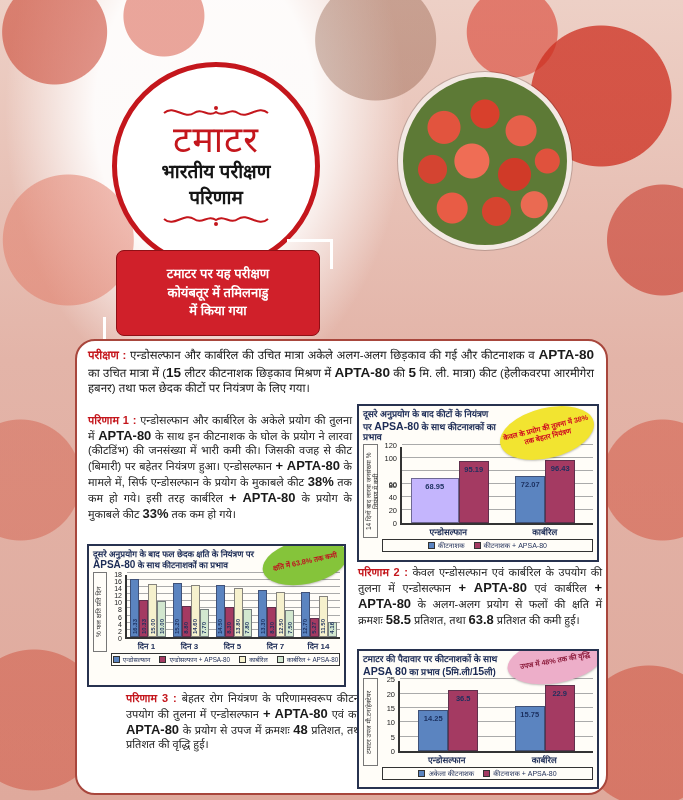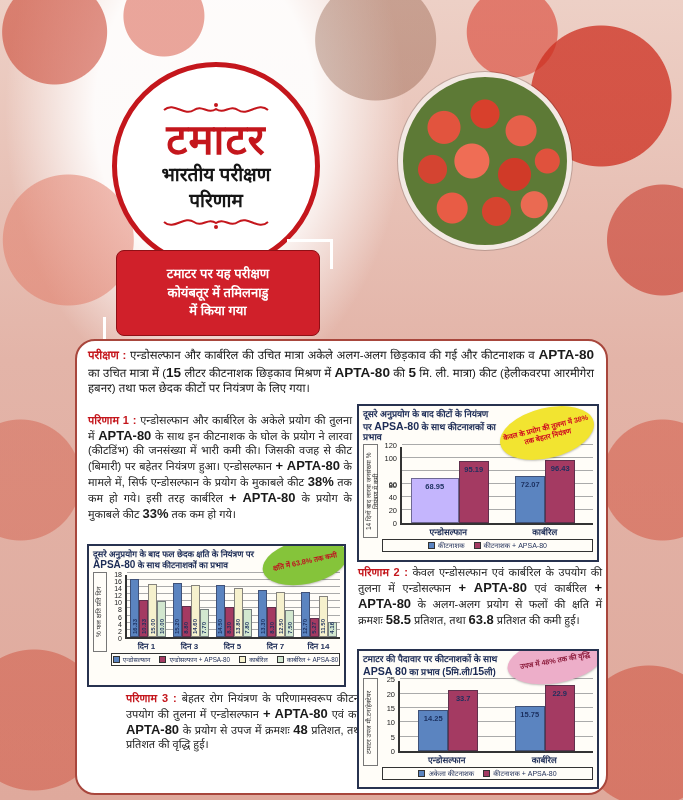--- a/index.html
+++ b/index.html
@@ -24,21 +24,21 @@
       radial-gradient(circle at 5% 90%,  rgba(205,70,50,.45) 0 70px, transparent 71px),
       radial-gradient(circle at 95% 92%, rgba(205,70,50,.50) 0 70px, transparent 71px),
       radial-gradient(ellipse at 30% 14%, rgba(255,255,255,.92) 0 110px, rgba(255,255,255,0) 200px),
       linear-gradient(180deg, #edd0c6 0%, #e3b4a8 45%, #dfa99c 100%);
   }
 
   
   .seal { position: absolute; left: 112px; top: 62px; width: 208px; height: 208px;
     background: #fff; border: 5px solid #c4161c; border-radius: 50%;
     display: flex; flex-direction: column; align-items: center; justify-content: center; gap: 2px; text-align: center; }
-  .seal-title { color: #c4161c; font-size: 42px; font-weight: bold; line-height: 1; letter-spacing: 1px; }
+  .seal-title { color: #c4161c; font-size: 36px; font-weight: normal; line-height: 1; letter-spacing: 1px; }
   .seal-sub { color: #151515; font-size: 19px; font-weight: bold; line-height: 1.25; }
 
   
   .photo { position: absolute; left: 398px; top: 72px; width: 174px; height: 178px; border-radius: 50%;
     border: 5px solid #f3e9e4; box-shadow: 0 0 0 1px rgba(0,0,0,.18);
     background-color: #5d7a36;
     background-image:
       radial-gradient(circle at 25% 30%, #e2543e 0 16px, transparent 17px),
       radial-gradient(circle at 50% 22%, #d8402c 0 14px, transparent 15px),
       radial-gradient(circle at 72% 32%, #e6604a 0 15px, transparent 16px),
@@ -359,21 +359,21 @@
             <div class="grid" style="bottom: 14.4px;"></div>
             <div class="grid" style="bottom: 28.8px;"></div>
             <div class="grid" style="bottom: 43.2px;"></div>
             <div class="grid" style="bottom: 57.6px;"></div>
             <div class="grid" style="bottom: 72px;"></div>
             <div class="bargroup" style="left: 25%;">
               <div class="bar" style="width: 30px; height: 41.04px; background: rgb(91, 132, 192);">
                 <span class="bval-h">14.25</span>
               </div>
               <div class="bar" style="width: 30px; height: 60.768px; background: rgb(164, 58, 98);">
-                <span class="bval-h">33.7</span>
+                <span class="bval-h">36.5</span>
               </div>
             </div>
             <div class="bargroup" style="left: 75%;">
               <div class="bar" style="width: 30px; height: 45.36px; background: rgb(91, 132, 192);">
                 <span class="bval-h">15.75</span>
               </div>
               <div class="bar" style="width: 30px; height: 65.952px; background: rgb(164, 58, 98);">
                 <span class="bval-h">22.9</span>
               </div>
             </div>

